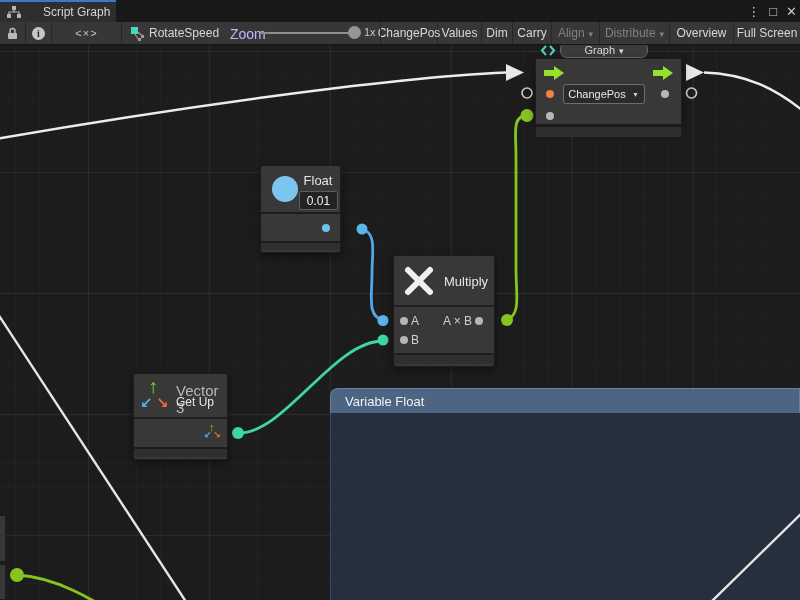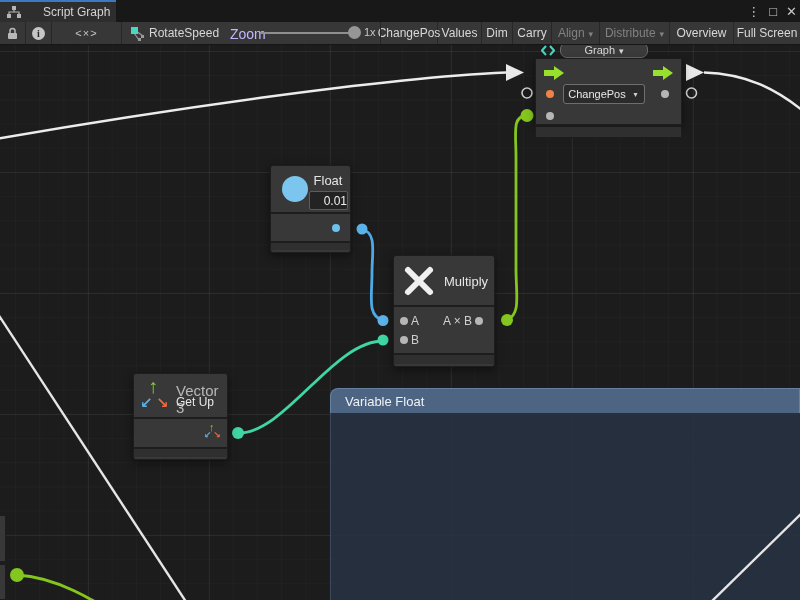--- a/index.html
+++ b/index.html
@@ -53,25 +53,25 @@
   .vsnode{position:absolute;background:#383838;border:1px solid #1d1d1d;border-radius:3px;
     box-shadow:0 3px 8px rgba(0,0,0,.45);box-sizing:border-box;z-index:3;}
   .nsec{box-sizing:border-box;}
   .sep{border-top:2px solid #1d1d1d;}
   .nfooter{background:#2f2f2f;}
   .dot{position:absolute;width:8px;height:8px;border-radius:50%;background:#b6b6b6;}
   .dot.blue{background:#6cc1ed;} .dot.orange{background:#ef8246;}
   .plabel{position:absolute;font-size:12px;color:#cfcfcf;}
 
   
-  #node-float{left:270px;top:165px;width:81px;height:88px;}
+  #node-float{left:260px;top:165px;width:81px;height:88px;}
   #float-icon{position:absolute;left:11px;top:10px;width:26px;height:26px;border-radius:50%;background:#7cc5ee;}
   #float-title{position:absolute;left:37px;top:7px;width:40px;text-align:center;font-size:13px;color:#e4e4e4;}
   .nfield{position:absolute;left:38px;top:25px;width:39px;height:19px;background:#232323;color:#eee;
-    border:1px solid #5c5c5c;border-radius:2px;font-size:12px;text-align:right;box-sizing:border-box;
+    border:1px solid #5c5c5c;border-radius:2px;font-size:12px;text-align:center;box-sizing:border-box;
     font-family:inherit;padding:0;}
 
   
   #node-multiply{left:393px;top:255px;width:102px;height:112px;}
   #mult-title{position:absolute;left:50px;top:18px;font-size:13px;color:#e6e6e6;}
 
   
   #node-vector{left:133px;top:373px;width:95px;height:87px;}
   .v3arrow{position:absolute;font-weight:bold;line-height:1;}
   #vec-type{position:absolute;left:42px;top:8px;font-size:15px;color:#b9b9b9;}

